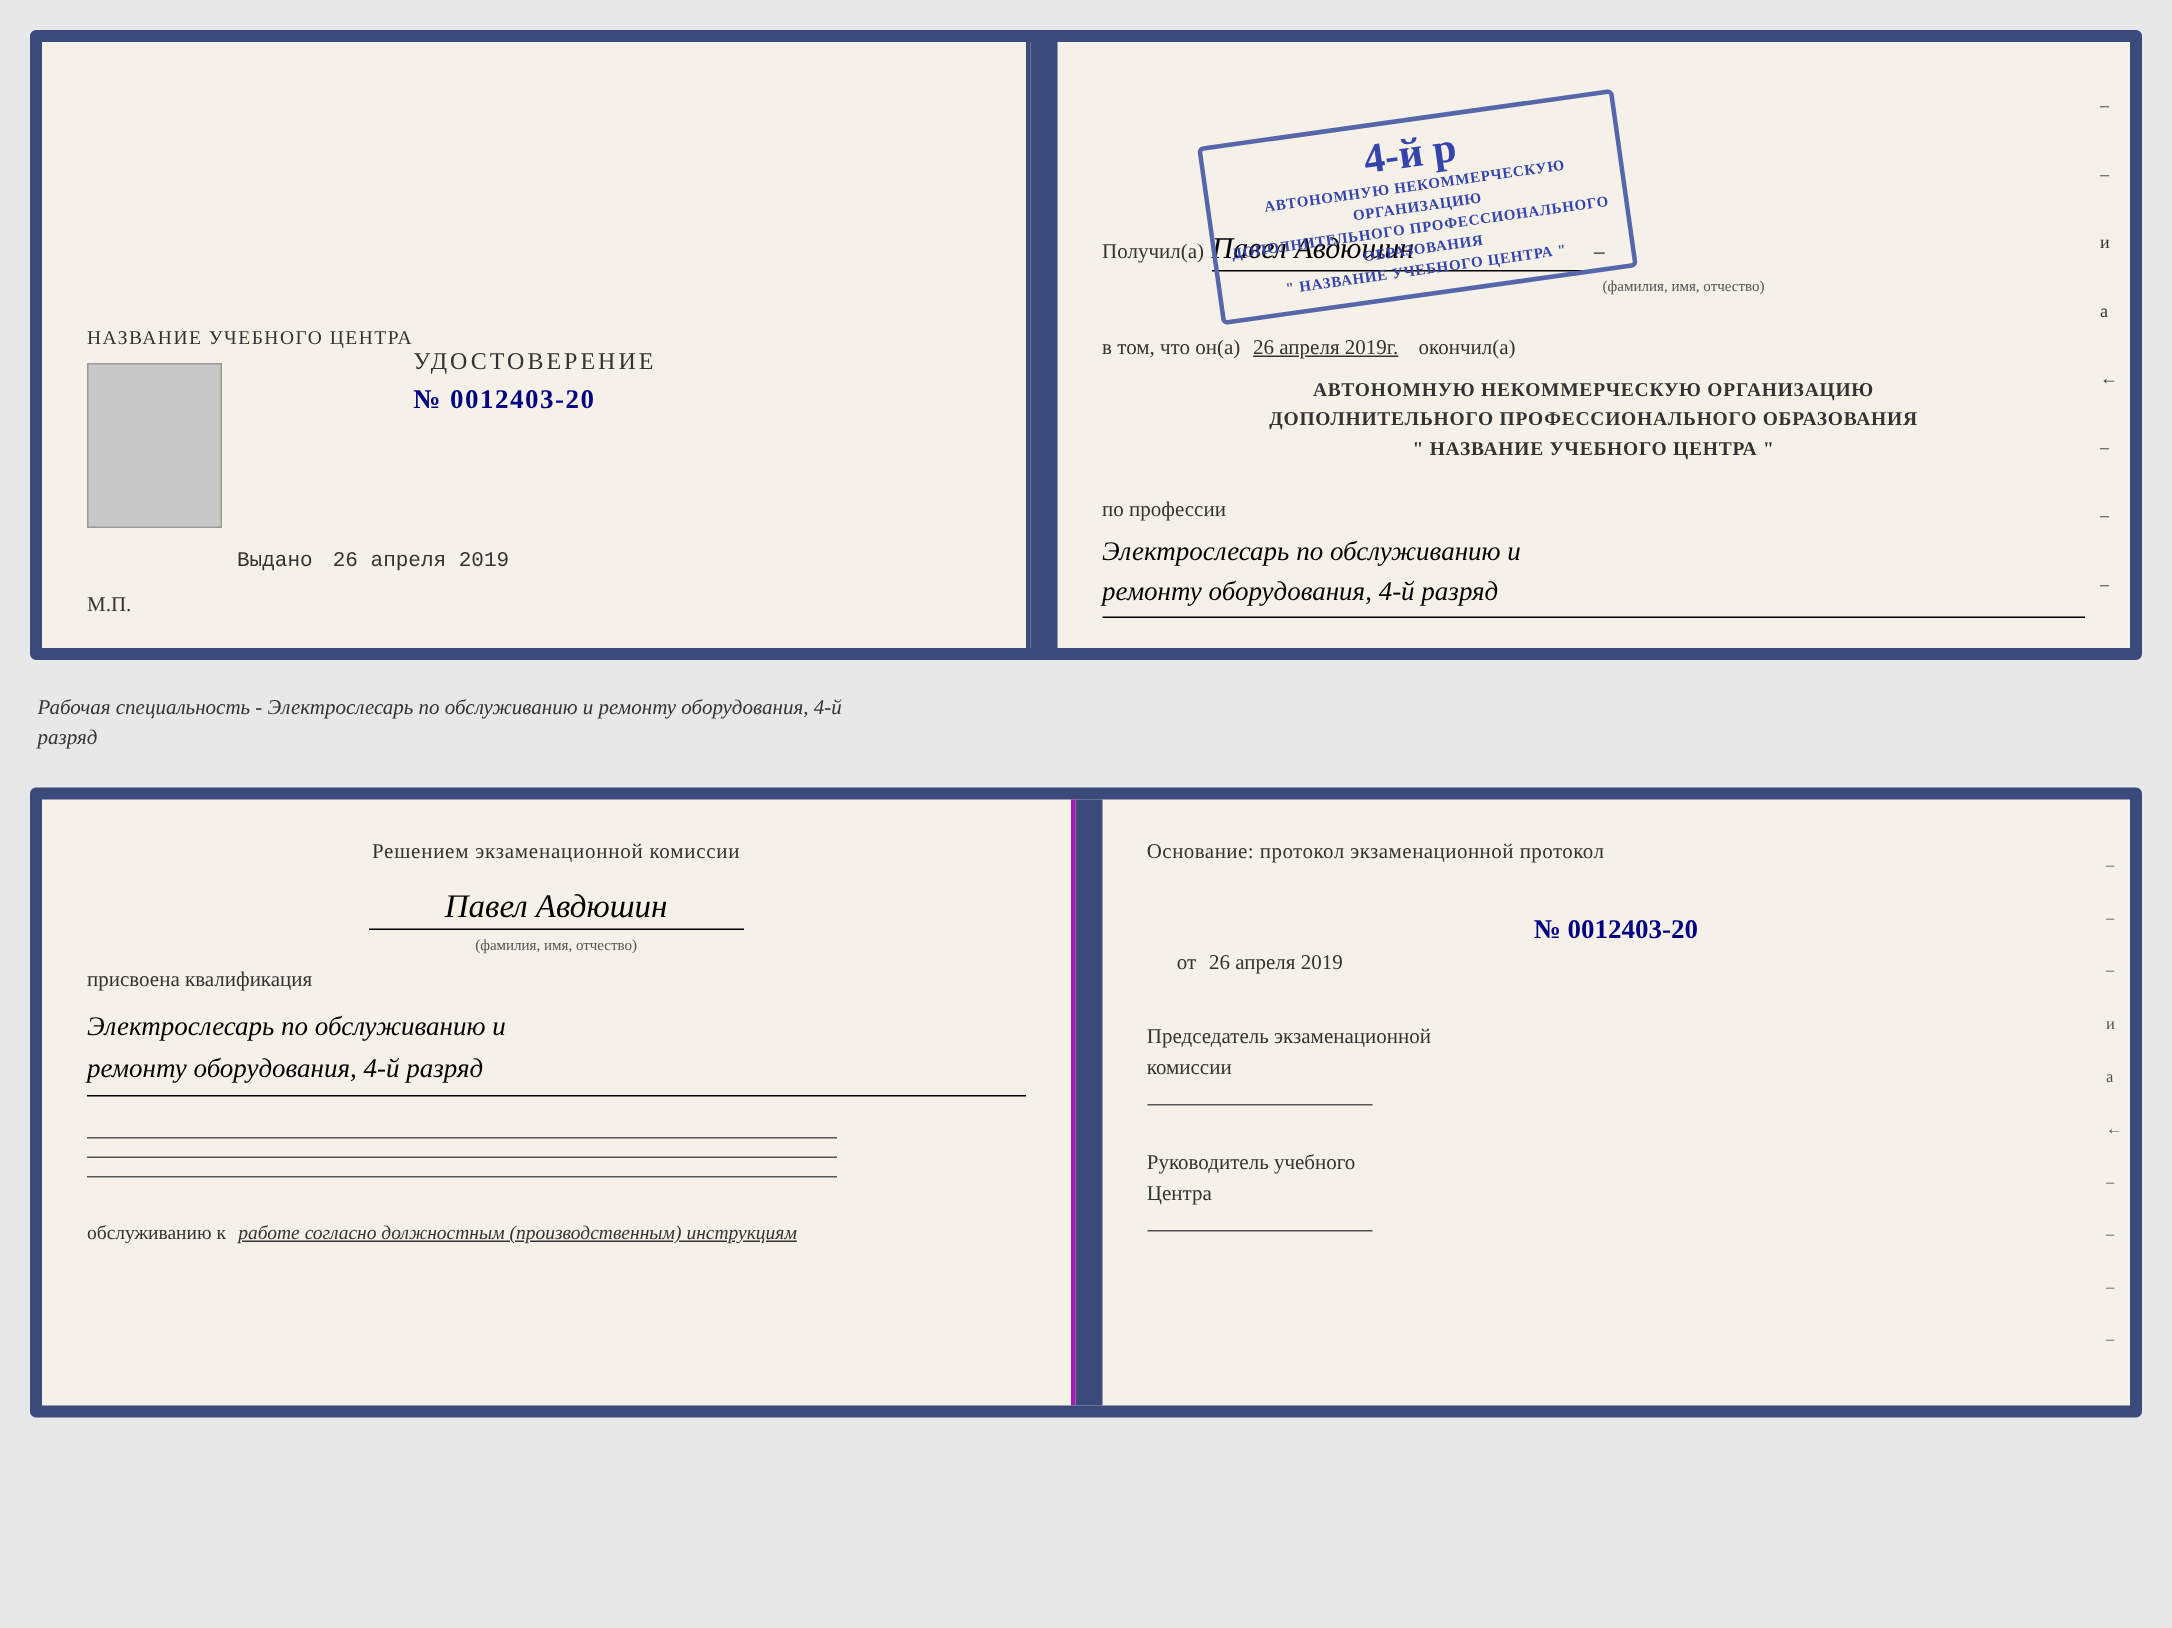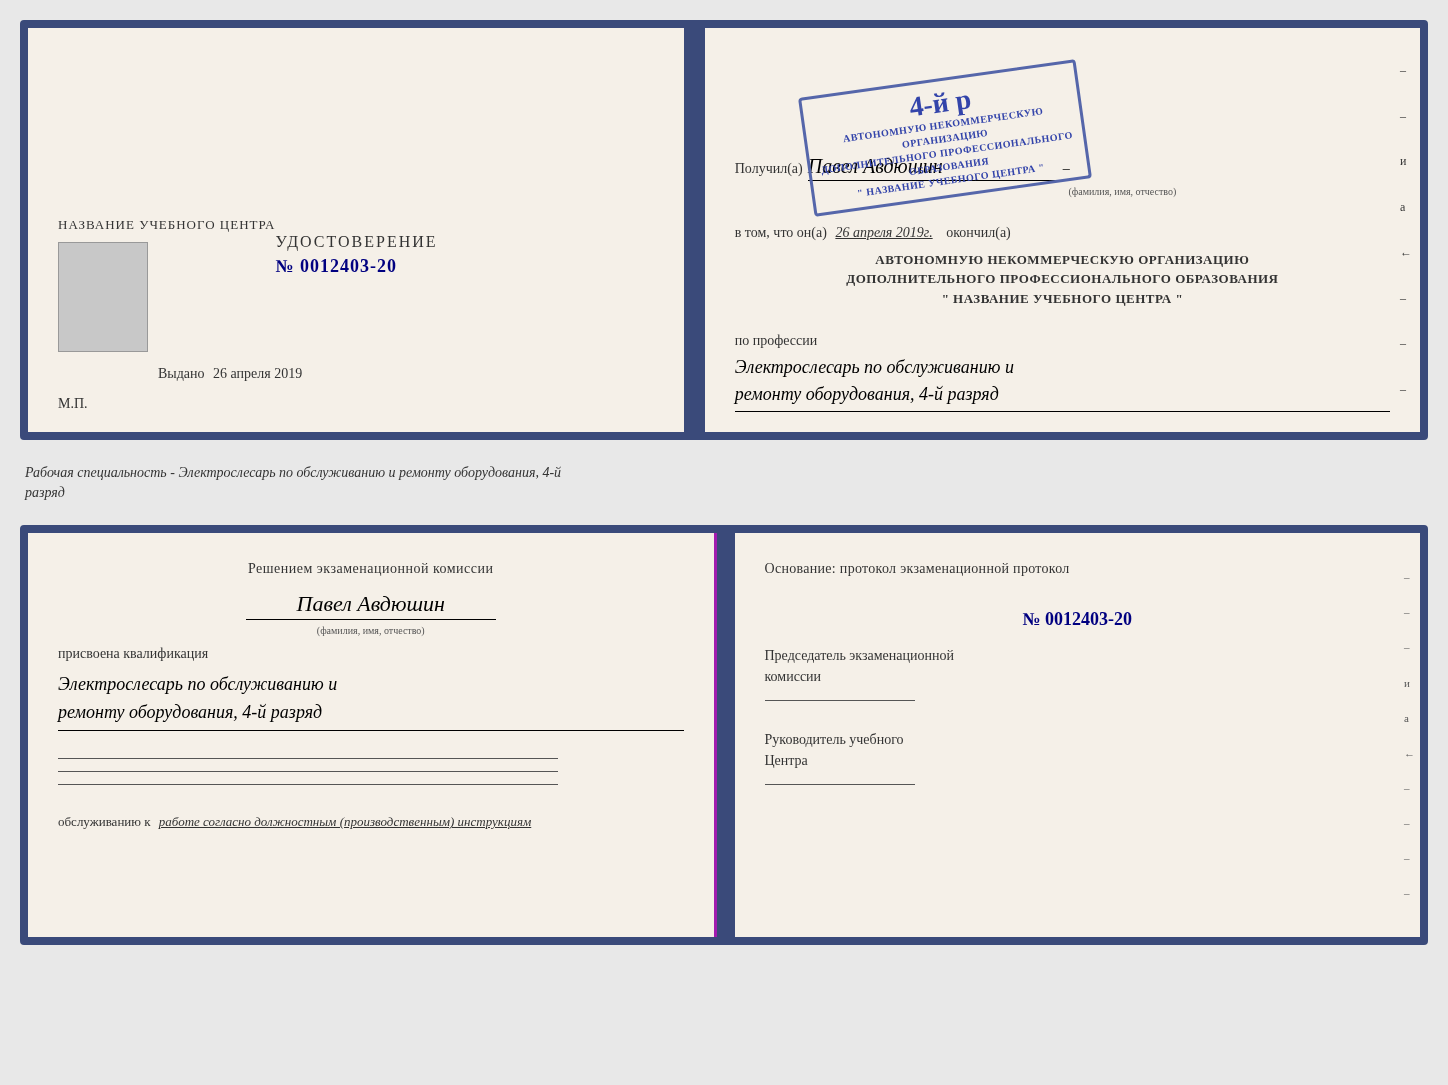--- a/index.html
+++ b/index.html
@@ -85,20 +85,21 @@
       left: 30px;
       bottom: 80px;
     }
 
     .issued-line {
       position: absolute;
       bottom: 50px;
       left: 130px;
       font-size: 14px;
       color: #333;
+      font-family: Liberation Mono, monospace;
     }
 
     .mp-label {
       position: absolute;
       bottom: 20px;
       left: 30px;
       font-size: 14px;
       color: #333;
     }
 
@@ -444,21 +445,21 @@
 
       <div class="stamp-overlay">
         <div class="stamp-big">4-й р</div>
         <div class="stamp-text">АВТОНОМНУЮ НЕКОММЕРЧЕСКУЮ ОРГАНИЗАЦИЮ</div>
         <div class="stamp-text">ДОПОЛНИТЕЛЬНОГО ПРОФЕССИОНАЛЬНОГО ОБРАЗОВАНИЯ</div>
         <div class="stamp-text">" НАЗВАНИЕ УЧЕБНОГО ЦЕНТРА "</div>
       </div>
 
       <div class="completion-text">
         <span>в том, что он(а)</span>
-        <span style="font-style:italic; text-decoration:underline; margin-left:5px;">26 апреля 2019г.</span>
+        <span style="text-decoration:underline; margin-left:5px;">26 апреля 2019г.</span>
         <span style="margin-left:10px;">окончил(а)</span>
       </div>
 
       <div class="org-block">
         <div>АВТОНОМНУЮ НЕКОММЕРЧЕСКУЮ ОРГАНИЗАЦИЮ</div>
         <div>ДОПОЛНИТЕЛЬНОГО ПРОФЕССИОНАЛЬНОГО ОБРАЗОВАНИЯ</div>
         <div>" НАЗВАНИЕ УЧЕБНОГО ЦЕНТРА "</div>
       </div>
 
       <div class="profession-label">по профессии</div>
@@ -514,20 +515,24 @@
       </div>
     </div>
 
     <div class="inner-spine"></div>
 
     <div class="inner-right">
       <div class="basis-label">Основание: протокол экзаменационной протокол</div>
 
       <div class="basis-number">№ 0012403-20</div>
 
+      <div class="basis-date">
+        <span>от</span>
+        <span style="margin-left:5px;">26 апреля 2019</span>
+      </div>
 
       <div class="chairman-label">
         <span>Председатель экзаменационной</span><br>
         <span>комиссии</span>
       </div>
       <div class="sig-line-short"></div>
 
       <div class="head-label">
         <span>Руководитель учебного</span><br>
         <span>Центра</span>

